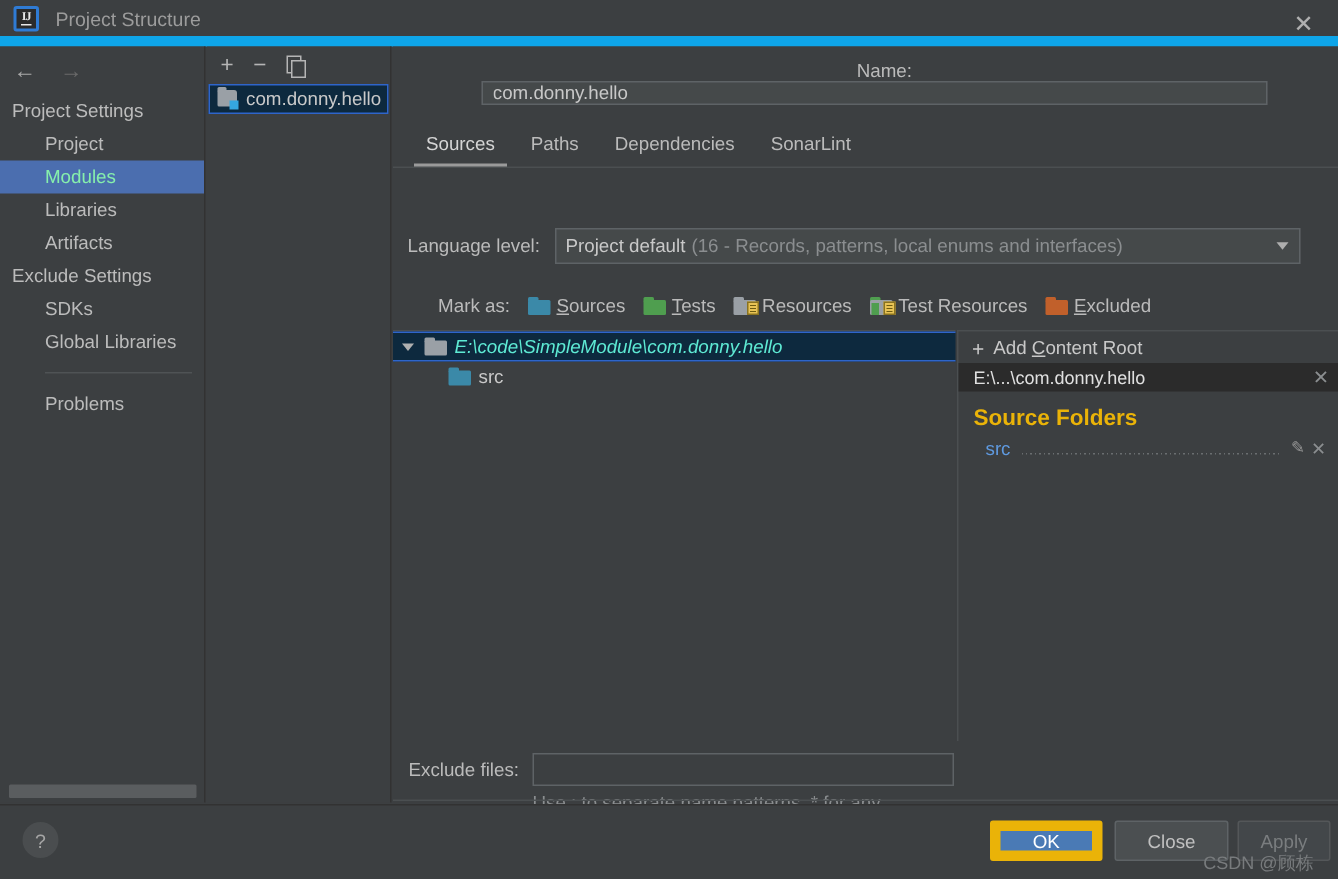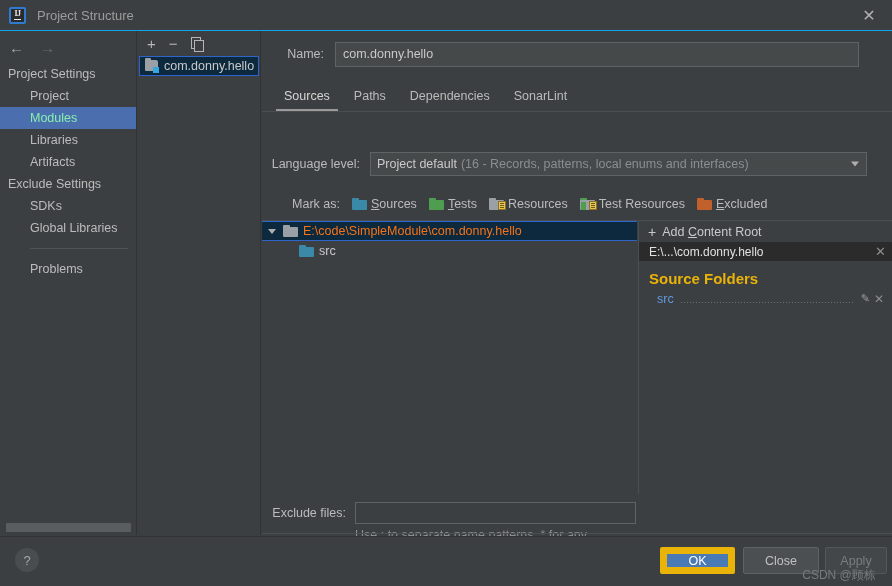--- a/index.html
+++ b/index.html
@@ -15,21 +15,21 @@
   #app {
     position: relative;
     width: 892px; height: 586px;
     background: #3c3f41;
   }
 
   
   .titlebar {
     position: absolute; left: 0; top: 0; width: 892px; height: 31px;
     background: #3c3f41;
-    border-bottom: 1px solid #0ea5e9;
+    border-bottom: 7px solid #0ea5e9;
     display: flex; align-items: center;
   }
   .ij-logo {
     width: 17px; height: 17px; margin-left: 9px;
     background: #2b2b2b;
     border: 2px solid #2f7bd4;
     border-radius: 2px;
     position: relative;
     display: flex; align-items: center; justify-content: center;
   }
@@ -123,21 +123,21 @@
   }
 
   
   .main {
     position: absolute; left: 262px; top: 31px; width: 630px; height: 504px;
     background: #3c3f41;
   }
 
   .namerow {
     position: absolute; left: 0; top: 9px; width: 630px; height: 28px;
-    display: flex; align-items: center;
+    display: flex; align-items: center; flex-direction: column;
   }
   .namelabel { width: 62px; text-align: right; font-size: 12.5px; color: #bbbbbb; }
   .nameinput {
     margin-left: 11px; width: 524px; height: 25px;
     background: #45494a; border: 1px solid #5e6366; color: #c8c8c8;
     font-family: "Liberation Sans", sans-serif; font-size: 12.5px;
     padding: 0 7px; outline: none;
   }
 
   .tabs {
@@ -226,21 +226,21 @@
   .tree-row {
     height: 20px; display: flex; align-items: center; font-size: 12.5px;
     color: #c9c9c9; padding-left: 6px; gap: 5px;
   }
   .tree-row.sel { background: #0d293e; border: 1px solid #2f65ca; border-left: none; border-right: none; }
   .chev-down {
     width: 0; height: 0; border-left: 4px solid transparent;
     border-right: 4px solid transparent; border-top: 5px solid #b0b0b0;
     margin-right: 2px; flex: 0 0 auto;
   }
-  .tree-row .path { color: #f97316; }
+  .tree-row .path { color: #5eead4; font-style: italic; }
   .tree-indent { width: 26px; flex: 0 0 auto; }
 
   
   .rightpanel {
     position: absolute; left: 376px; top: 189px; width: 254px; height: 274px;
     background: #3c3f41; border-left: 1px solid #4b4f51; border-top: 1px solid #4b4f51;
   }
   .addroot {
     height: 21px; display: flex; align-items: center; padding-left: 9px; gap: 6px;
     color: #c9c9c9; font-size: 12.5px;

